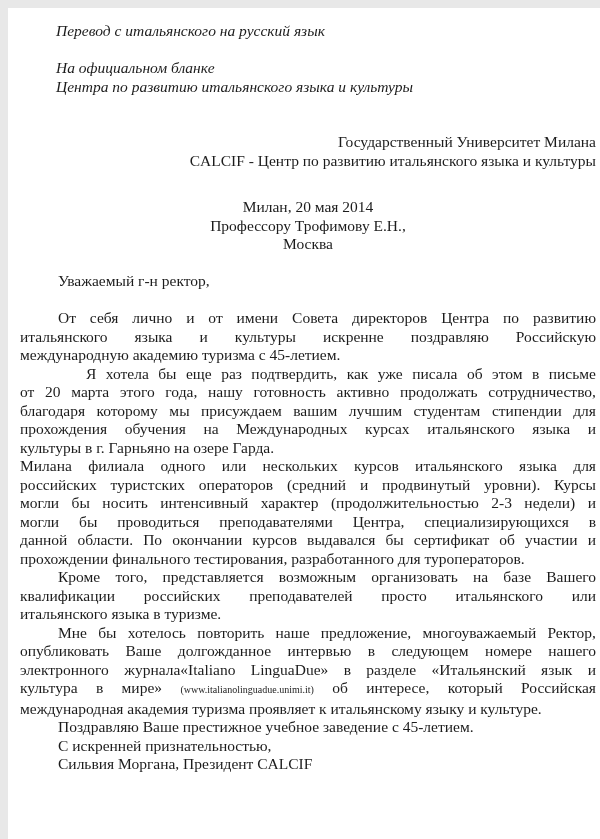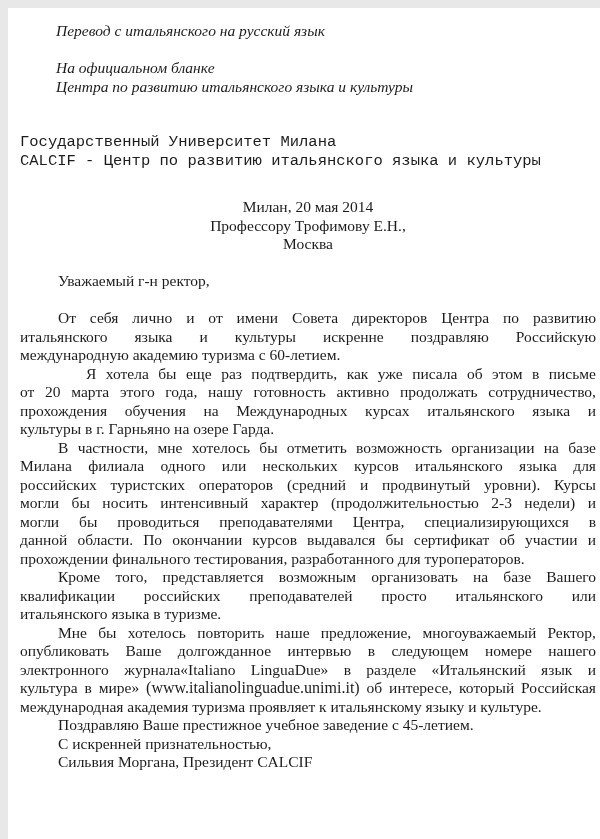--- a/index.html
+++ b/index.html
@@ -12,34 +12,34 @@
     box-sizing: border-box;
     padding: 14px 12px 0 12px;
     font-family: "Liberation Serif", "DejaVu Serif", serif;
     font-size: 15.5px;
     line-height: 18.5px;
     color: #1c1c1c;
     overflow: hidden;
   }
   .note { margin-left: 36px; font-style: italic; }
   .note-gap { margin-bottom: 18.5px; }
-  .letterhead { margin-top: 37px; text-align: left; font-family: Liberation Mono, monospace; }
+  .letterhead { margin-top: 37px; text-align: right; }
   .recipient { margin-top: 28px; text-align: center; }
   .salutation { margin-top: 18.5px; text-indent: 38px; }
   .letter-body { margin-top: 18.5px; }
   .para { margin: 0; }
   .line {
     text-align: justify;
     text-align-last: justify;
     min-height: 18.5px;
   }
   .line.last { text-align-last: auto; }
   .line.indent-normal { text-indent: 38px; }
   .line.indent-large { text-indent: 66px; }
-  .small { font-size: 16px; }
+  .small { font-size: 10px; }
 </style>
 </head>
 <body>
 
 <div class="page">
 
   <div class="note">
     <div class="note-gap">Перевод с итальянского на русский язык</div>
     <div>На официальном бланке</div>
     <div>Центра по развитию итальянского языка и культуры</div>
@@ -55,30 +55,30 @@
     <div>Профессору Трофимову Е.Н.,</div>
     <div>Москва</div>
   </div>
 
   <div class="salutation">Уважаемый г-н ректор,</div>
 
   <div class="letter-body">
       <div class="para">
         <div class="line indent-normal">От себя лично и от имени Совета директоров Центра по развитию</div>
         <div class="line">итальянского языка и культуры искренне поздравляю Российскую</div>
-        <div class="line last">международную академию туризма с 60-летием.</div>
+        <div class="line last">международную академию туризма с 45-летием.</div>
       </div>
       <div class="para">
         <div class="line indent-large">Я хотела бы еще раз подтвердить, как уже писала об этом в письме</div>
         <div class="line">от 20 марта этого года, нашу готовность активно продолжать сотрудничество,</div>
+        <div class="line">благодаря которому мы присуждаем вашим лучшим студентам стипендии для</div>
         <div class="line">прохождения обучения на Международных курсах итальянского языка и</div>
         <div class="line last">культуры в г. Гарньяно на озере Гарда.</div>
       </div>
       <div class="para">
-        <div class="line indent-normal">В частности, мне хотелось бы отметить возможность организации на базе</div>
         <div class="line">Милана филиала одного или нескольких курсов итальянского языка для</div>
         <div class="line">российских туристских операторов (средний и продвинутый уровни). Курсы</div>
         <div class="line">могли бы носить интенсивный характер (продолжительностью 2-3 недели) и</div>
         <div class="line">могли бы проводиться преподавателями Центра, специализирующихся в</div>
         <div class="line">данной области. По окончании курсов выдавался бы сертификат об участии и</div>
         <div class="line last">прохождении финального тестирования, разработанного для туроператоров.</div>
       </div>
       <div class="para">
         <div class="line indent-normal">Кроме того, представляется возможным организовать на базе Вашего</div>
         <div class="line">квалификации российских преподавателей просто итальянского или</div>

